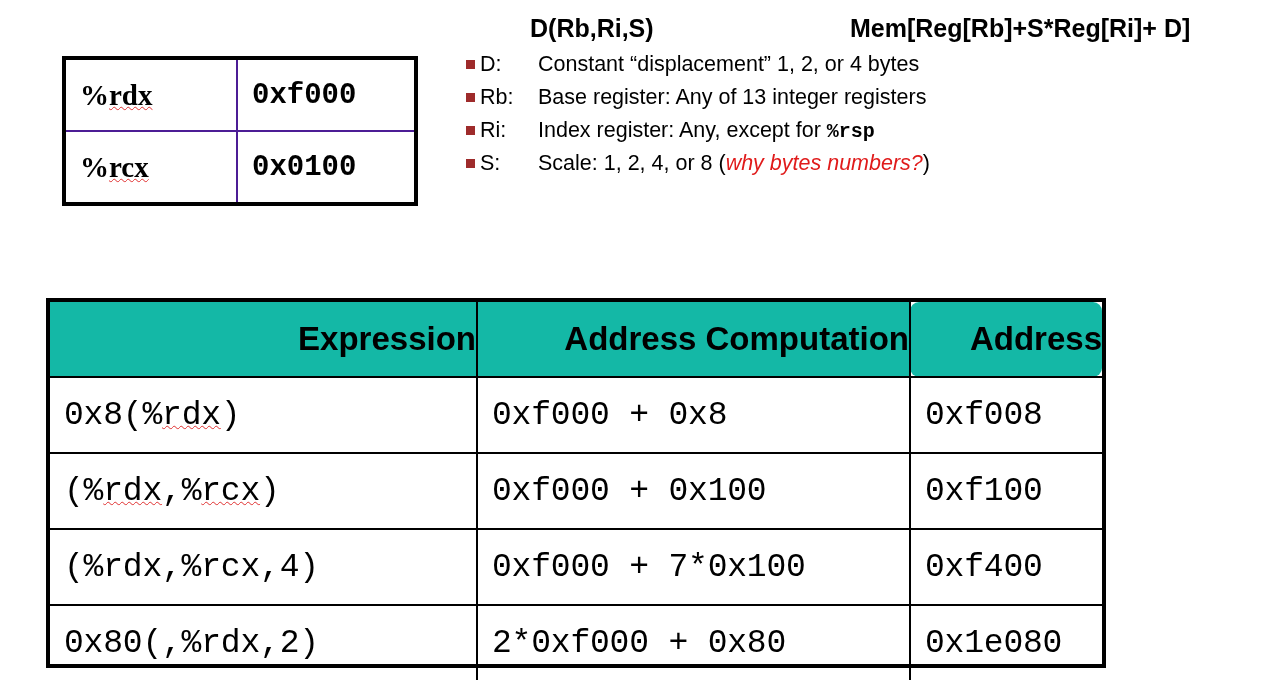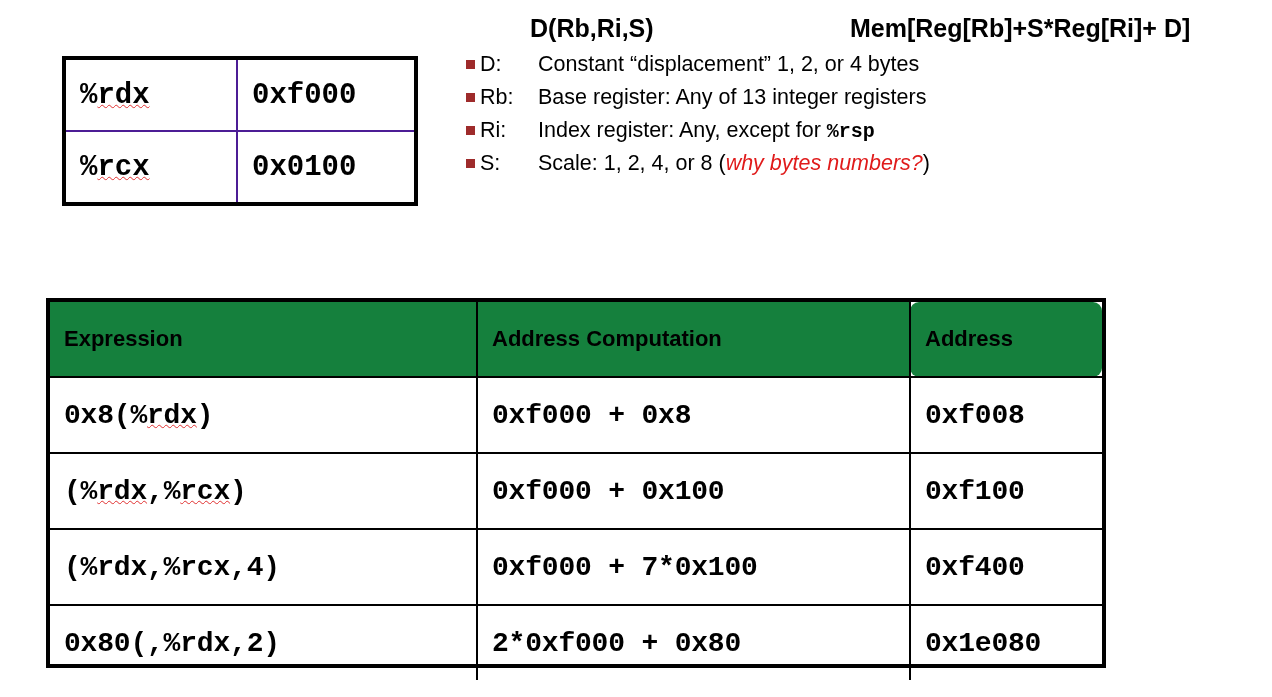--- a/index.html
+++ b/index.html
@@ -38,21 +38,21 @@
     font-family: "Liberation Mono", "DejaVu Sans Mono", monospace;
     font-weight: bold;
     font-size: 29px;
     padding: 0 0 0 14px;
     vertical-align: middle;
     letter-spacing: 0px;
   }
   #register-table td.reg-name { width: 156px; }
   #register-table tr:first-child td { border-top: none; }
   #register-table tr:last-child td { border-bottom: none; }
-  #register-table td:first-child { border-left: none; }
+  #register-table td:first-child { border-left: none; font-family: Liberation Serif, serif; }
   #register-table td:last-child { border-right: none; }
 
   
   .sq {
     text-decoration: underline;
     text-decoration-color: #e03030;
     text-decoration-style: wavy;
     text-decoration-thickness: 1px;
     text-underline-offset: 1px;
   }
@@ -140,30 +140,31 @@
     vertical-align: middle;
     padding: 0 0 0 14px;
     text-align: left;
   }
   #expr-table tr:first-child th { border-top: none; }
   #expr-table tr:last-child td { border-bottom: none; }
   #expr-table th:first-child, #expr-table td:first-child { border-left: none; }
   #expr-table th:last-child, #expr-table td:last-child { border-right: none; border-radius: 9px; }
 
   #expr-table thead th {
-    background: #15803d;
+    background: #14b8a6;
     font-family: "Liberation Sans", sans-serif;
     font-weight: bold;
-    font-size: 22px;
+    font-size: 33px;
     height: 74px;
+    text-align: right;
   }
   #expr-table tbody td {
     font-family: "Liberation Mono", "DejaVu Sans Mono", monospace;
-    font-weight: bold;
-    font-size: 28px;
+    font-weight: normal;
+    font-size: 33px;
     height: 74px;
     letter-spacing: -0.2px;
   }
   .col-expr { width: 412px; }
   .col-comp { width: 417px; }
 </style>
 </head>
 <body>
 
 <div id="register-table">

